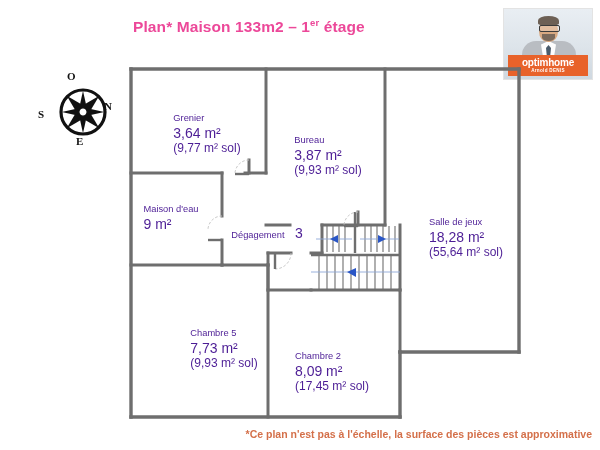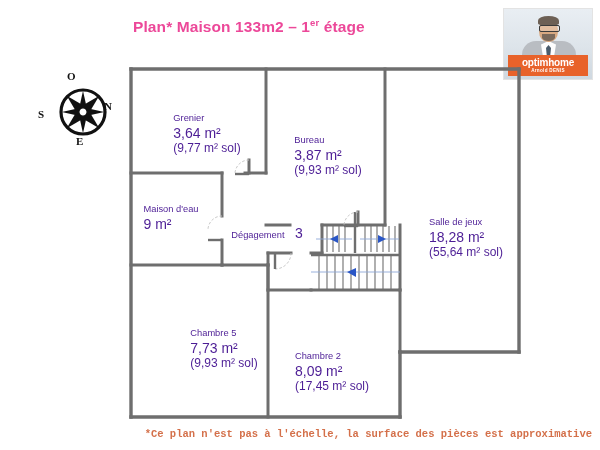--- a/index.html
+++ b/index.html
@@ -38,21 +38,20 @@
   }
   
   #footer-note {
     position: absolute;
     right: 8px;
     top: 428px;
     font-size: 10.5px;
     font-weight: bold;
     color: #D4704A;
     white-space: nowrap;
-    font-family: Liberation Mono, monospace;
   }
   
   #agent-card {
     position: absolute;
     left: 503px;
     top: 8px;
     width: 88px;
     height: 70px;
     background: #ffffff;
     border: 1px solid #e3e3e3;

